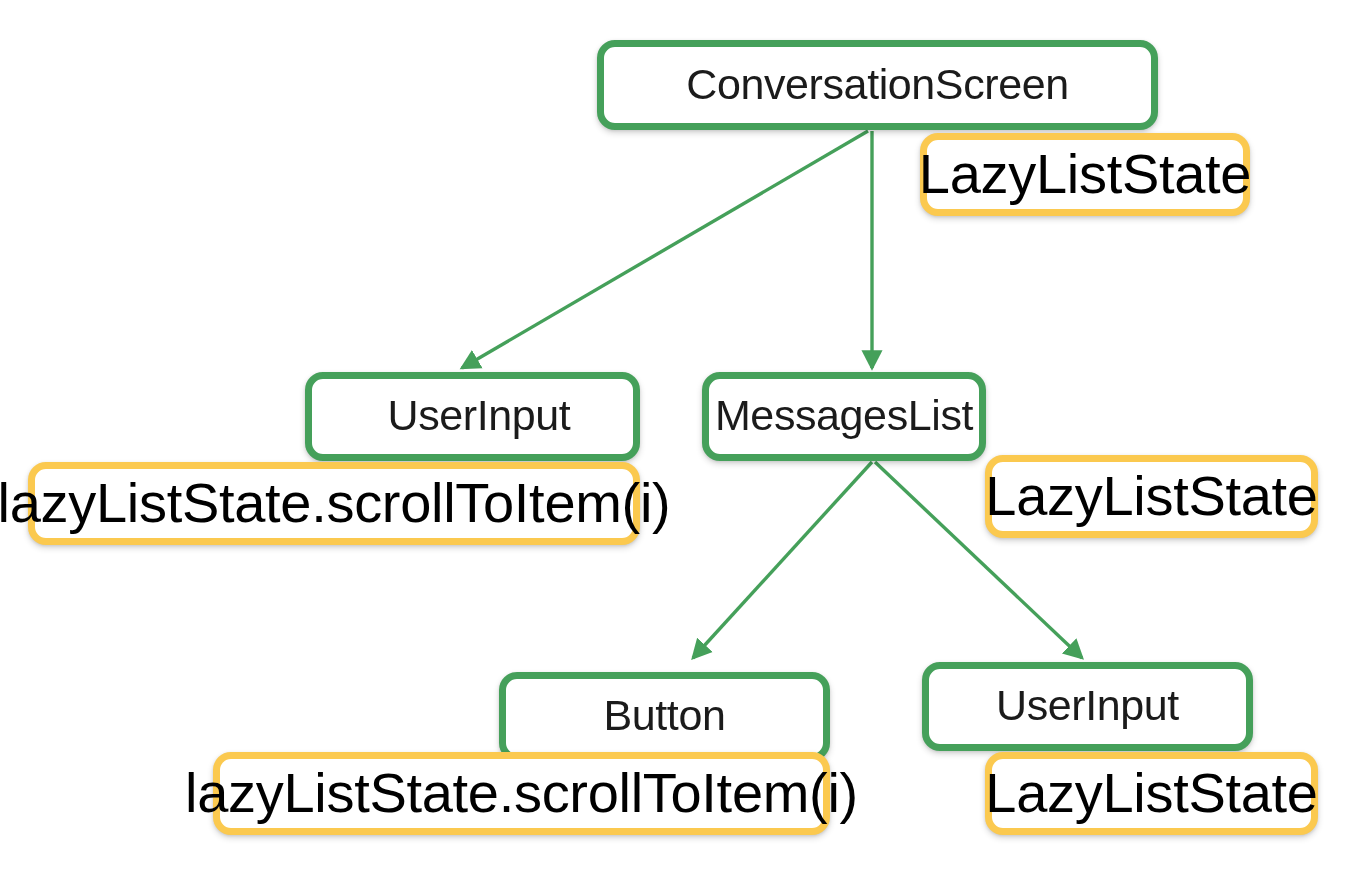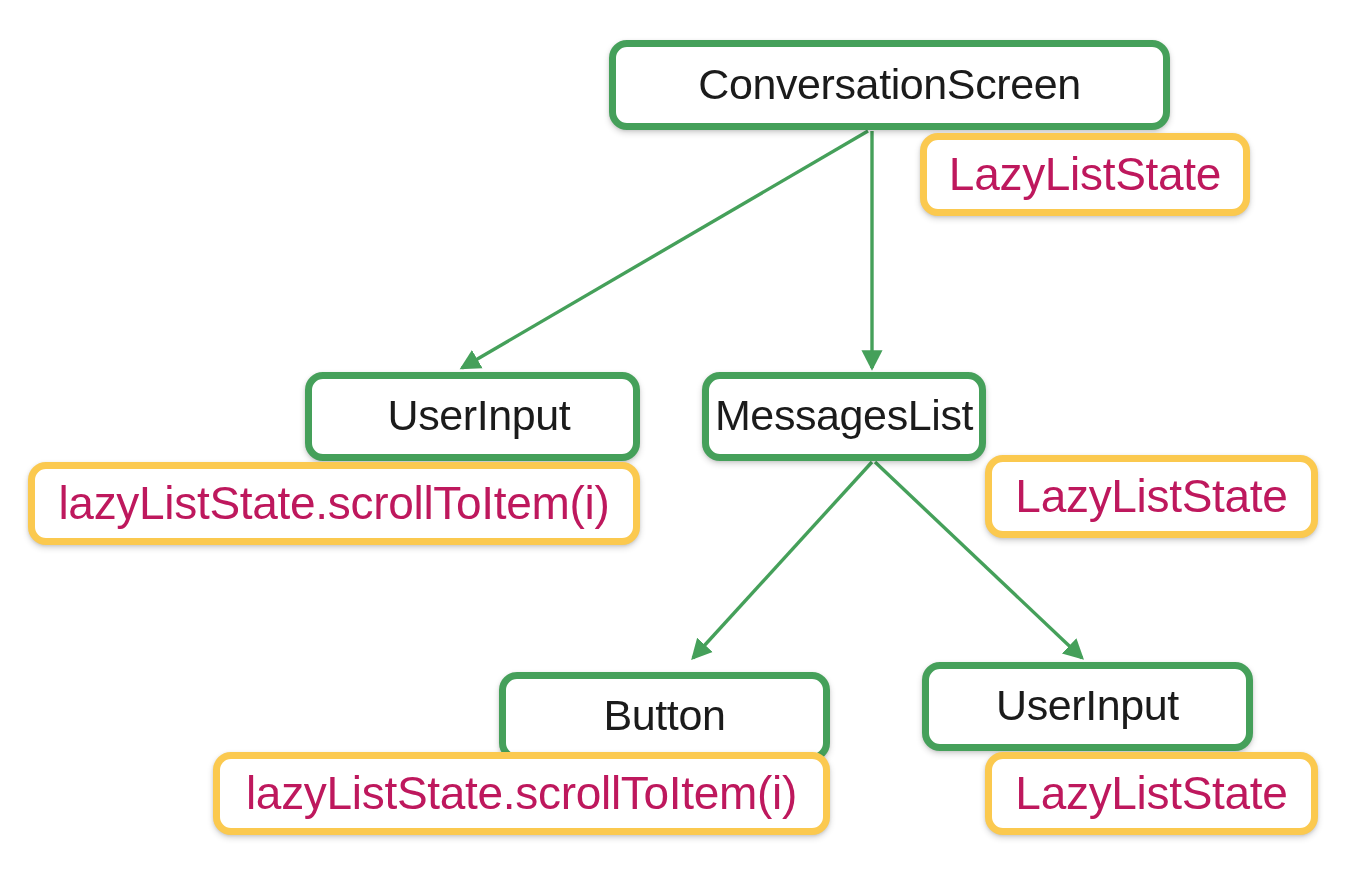--- a/index.html
+++ b/index.html
@@ -41,22 +41,22 @@
     box-shadow: 0 3px 6px rgba(0,0,0,0.16), 0 1px 3px rgba(0,0,0,0.10);
   }
   .node.composable {
     border: 7px solid #45a05a;
     color: #1b1b1b;
     font-size: 43px;
     letter-spacing: -0.4px;
   }
   .node.state {
     border: 7px solid #fbc94f;
-    color: #be185d;
-    font-size: 46px;
+    color: #000000;
+    font-size: 56px;
     letter-spacing: -0.3px;
     z-index: 3;
     text-align: center;
   }
   .node .label {
     display: block;
     line-height: 1;
     transform: translateY(-1px);
   }
 </style>
@@ -72,21 +72,21 @@
       </marker>
     </defs>
     <g id="edge-group">
         <line x1="868" y1="131" x2="462" y2="368" stroke="#45a05a" stroke-width="3.4" marker-end="url(#arrowhead)"></line>
         <line x1="872" y1="131" x2="872" y2="368" stroke="#45a05a" stroke-width="3.4" marker-end="url(#arrowhead)"></line>
         <line x1="872" y1="462" x2="693" y2="658" stroke="#45a05a" stroke-width="3.4" marker-end="url(#arrowhead)"></line>
         <line x1="875" y1="462" x2="1082" y2="658" stroke="#45a05a" stroke-width="3.4" marker-end="url(#arrowhead)"></line>
       </g>
   </svg>
 
-  <div class="node composable" style="left: 597px; top: 40px; width: 561px; height: 90px; margin-left: 12px;">
+  <div class="node composable" style="left: 597px; top: 40px; width: 561px; height: 90px;">
     <span class="label">ConversationScreen</span>
   </div>
 
   <div class="node state" style="left: 920px; top: 133px; width: 330px; height: 83px;">
     <span class="label">LazyListState</span>
   </div>
 
   <div class="node composable" style="left: 305px; top: 372px; width: 335px; height: 89px; padding-left: 13px;">
     <span class="label">UserInput</span>
   </div>

